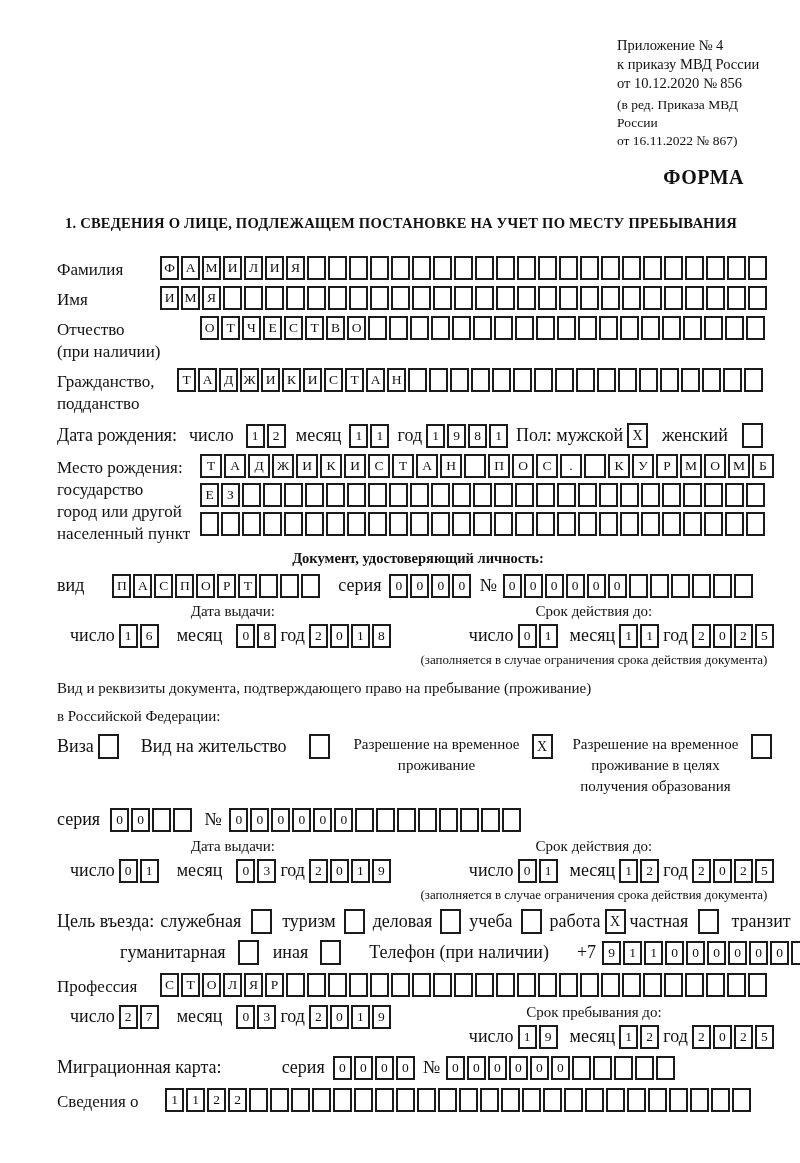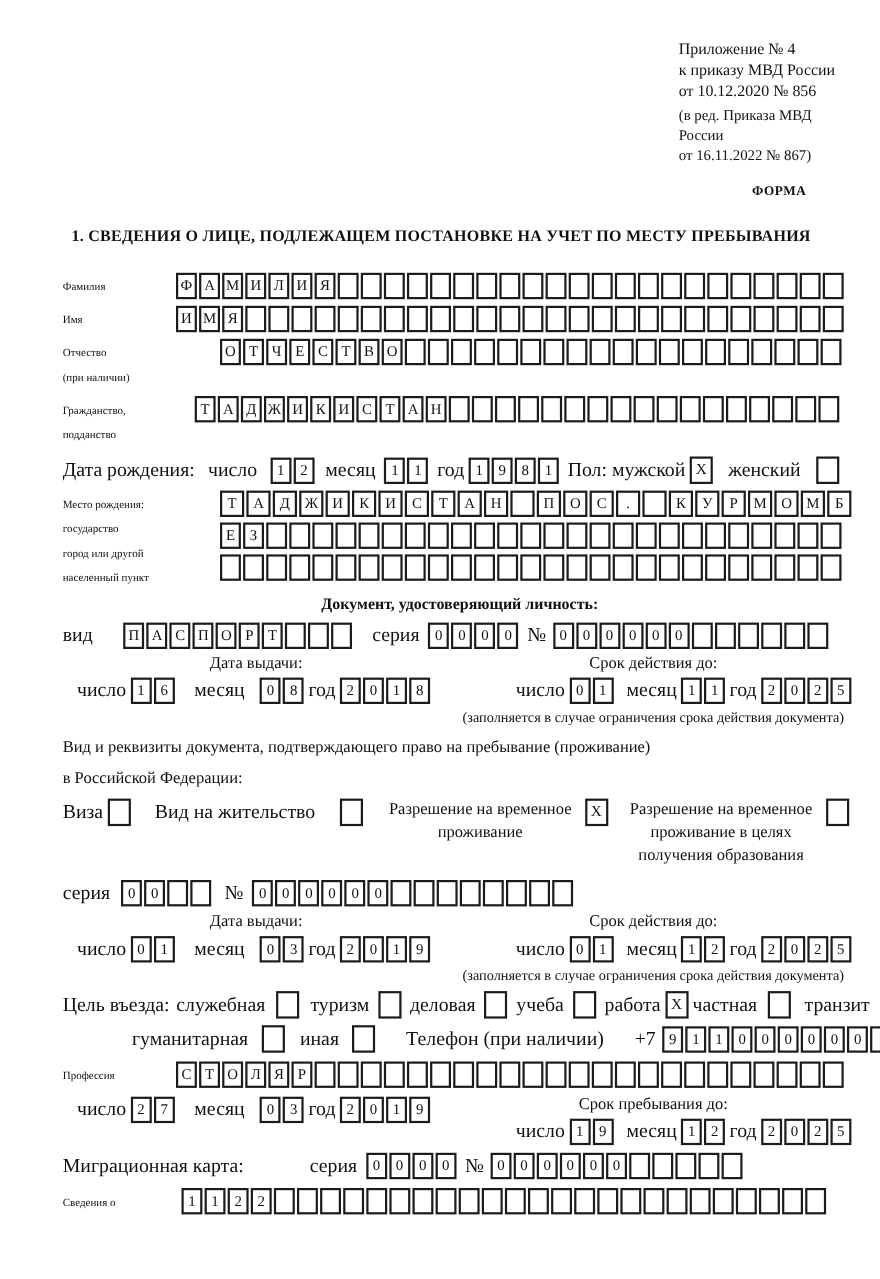--- a/index.html
+++ b/index.html
@@ -3,28 +3,28 @@
 <meta charset="utf-8">
 <style>
   html,body{margin:0;padding:0;background:#fff;}
   .page{position:relative;width:800px;height:1163px;background:#fff;overflow:hidden;
         font-family:"Liberation Serif",serif;color:#111;}
   .content{margin:0 21px 0 57px;width:722px;}
 
   
   .appendix{margin-left:560px;padding-top:36px;font-size:14.5px;line-height:19px;}
   .appendix .small{font-size:13.5px;line-height:18px;margin-top:3px;}
-  .forma{font-weight:bold;font-size:12px;text-align:right;margin:16px 46px 0 0;letter-spacing:.5px;}
+  .forma{font-weight:bold;font-size:20px;text-align:right;margin:16px 35px 0 0;letter-spacing:.5px;}
   .title{text-align:center;font-weight:bold;font-size:16px;line-height:23px;margin-top:18px;}
   .blank-line{display:inline-block;width:60px;border-bottom:2px solid #333;height:13px;margin-left:10px;}
   .sec-head{font-weight:bold;font-size:14.6px;margin:26px 0 24px 8px;letter-spacing:.2px;}
 
   
   .row{display:flex;align-items:flex-start;margin-bottom:5px;}
-  .lbl{font-size:10px;line-height:22px;padding-top:3px;flex-shrink:0;}
+  .lbl{font-size:17px;line-height:22px;padding-top:3px;flex-shrink:0;}
   .cells{display:flex;gap:2px;flex-shrink:0;}
   .cell{box-sizing:border-box;width:19px;height:24px;border:2px solid #1b1b1b;
         display:flex;align-items:center;justify-content:center;font-size:13.5px;background:#fff;}
   .cells.wide .cell{width:22px;}
   .cbox{box-sizing:border-box;width:21px;height:25px;border:2px solid #1b1b1b;
         display:flex;align-items:center;justify-content:center;font-size:14px;flex-shrink:0;}
   .inl{font-size:18px;line-height:25px;white-space:nowrap;}
 
   
   .w-surname{width:103px;} .w-patro{width:143px;} .w-cit{width:120px;}

